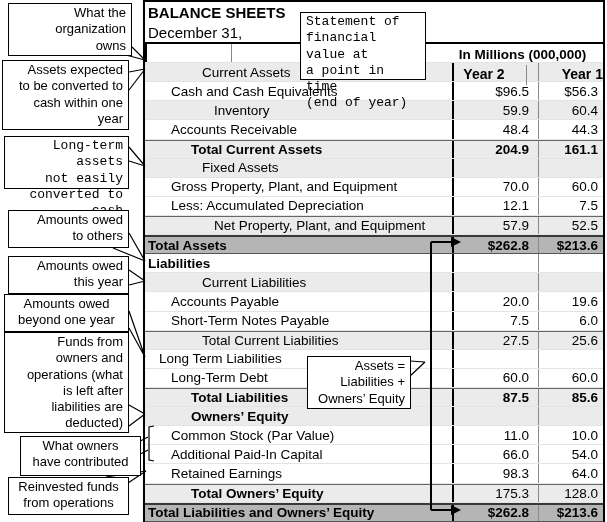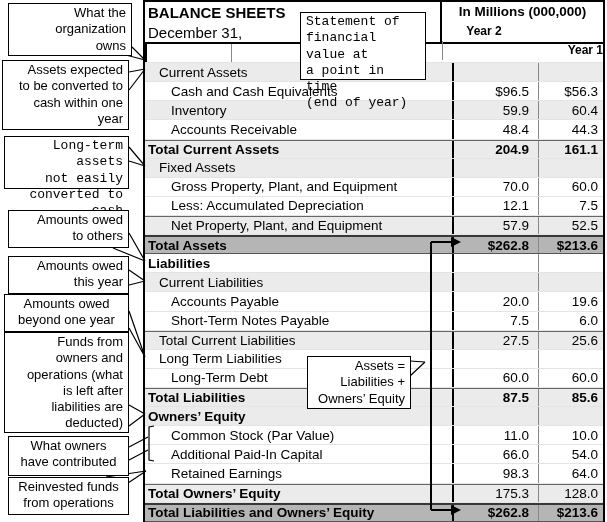--- a/index.html
+++ b/index.html
@@ -13,47 +13,47 @@
     font-size:13px;line-height:16.3px;padding:1px 5px;white-space:pre-line;z-index:6;
   }
   .ann.r{text-align:right}.ann.c{text-align:center}.ann.l{text-align:left}
   #ann0{left:8px;  top:3px;  width:124px;height:53px;}
   #ann1{left:2px;  top:60px; width:127px;height:70px;}
   #ann2{left:4px;  top:136px;width:125px;height:53px;font-family:Liberation Mono, monospace;}
   #ann3{left:8px;  top:210px;width:121px;height:38px;}
   #ann4{left:8px;  top:256px;width:121px;height:38px;}
   #ann5{left:4px;  top:294px;width:125px;height:38px;}
   #ann6{left:4px;  top:332px;width:125px;height:101px;}
-  #ann7{left:8px;  top:436px;width:121px;height:40px;}
+  #ann7{left:20px;  top:436px;width:121px;height:40px;}
   #ann8{left:8px;  top:477px;width:121px;height:38px;}
   
   #annA{left:300px;top:12px; width:126px;height:68px;z-index:7;font-family:Liberation Mono, monospace;}
   #annB{left:307px;top:356px;width:104px;height:53px;z-index:7;}
   
   #overlay{position:absolute;left:0;top:0;width:607px;height:522px;z-index:5;pointer-events:none;}
   
   #bstable{
     position:absolute;left:143px;top:0;width:462px;height:522px;
     border:2px solid #000;box-sizing:border-box;background:#fff;z-index:1;
   }
   #thead{display:flex;height:40px;border-bottom:2px solid #000;box-sizing:content-box;}
   #thead-left{flex:1;padding-left:3px;}
   #thead-left .t1{font-weight:bold;font-size:15px;line-height:21px;}
   #thead-left .t2{font-weight:normal;font-size:15px;line-height:19px;}
-  #thead-right{width:163px;border-left:2px solid #000;box-sizing:border-box;}
+  #thead-right{width:163px;border-left:2px solid #000;box-sizing:border-box;margin-top:43px;}
   #units{height:20px;text-align:center;font-weight:bold;font-size:13.5px;line-height:20px;}
-  #yearrow{display:flex;height:20px;font-weight:bold;font-size:12px;flex-direction:column;}
+  #yearrow{display:flex;height:20px;font-weight:bold;font-size:14px;}
   #yr2{width:84px;text-align:center;line-height:19px;}
   #yr1{flex:1;border-left:1px solid #888;box-sizing:border-box;text-align:right;line-height:19px;}
   #tbody{height:478px;}
   .row{display:flex;height:19.12px;box-sizing:border-box;border-bottom:1px solid #e4e4e4;align-items:center;font-size:13.5px;}
   .row .lab{flex:1;overflow:hidden;white-space:nowrap;align-self:stretch;display:flex;align-items:center;}
   .row .v2{width:86px;border-left:2px solid #000;box-sizing:border-box;text-align:right;padding-right:9px;align-self:stretch;display:flex;align-items:center;justify-content:flex-end;}
   .row .v1{width:65px;border-left:1px solid #888;box-sizing:border-box;text-align:right;padding-right:5px;align-self:stretch;display:flex;align-items:center;justify-content:flex-end;}
-  .row.shaded{background:var(--shade,#ebebeb);}
+  .row.shaded{background:var(--shade,#ebebeb);padding-left:43px;}
   .row.topline{border-top:1px solid #666;}
   .kind-section .lab{padding-left:3px;font-weight:bold;}
   .kind-group   .lab{padding-left:14px;}
   .kind-item    .lab{padding-left:26px;}
   .kind-subtotal .lab{padding-left:14px;}
   .kind-total   .lab{padding-left:3px;font-weight:bold;}
   .kind-total   .v2,.kind-total .v1{font-weight:bold;}
   .kind-total.regvals .v2,.kind-total.regvals .v1{font-weight:normal;}
   .kind-grand{background:var(--grand,#b5b5b5);border-top:2px solid #383838;border-bottom:1px solid #555;}
   .kind-grand .lab{padding-left:3px;font-weight:bold;}

